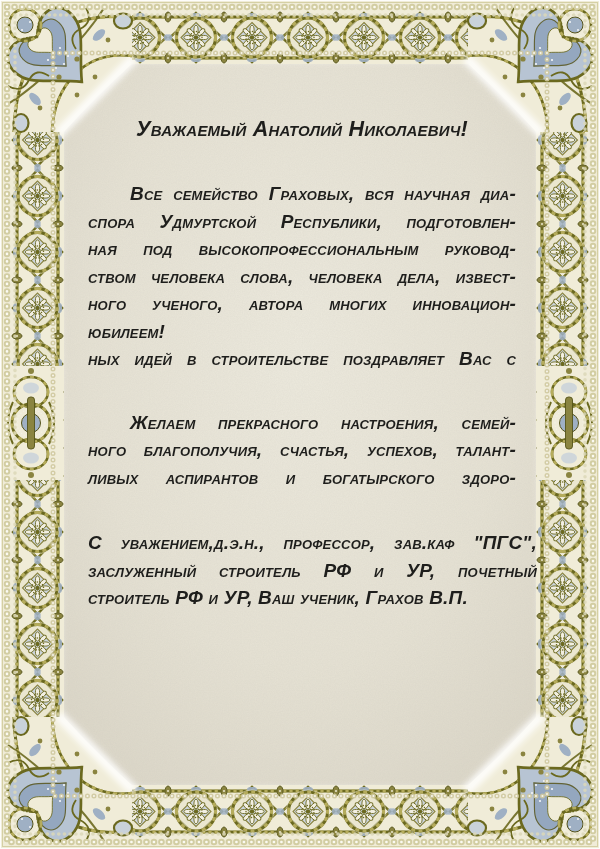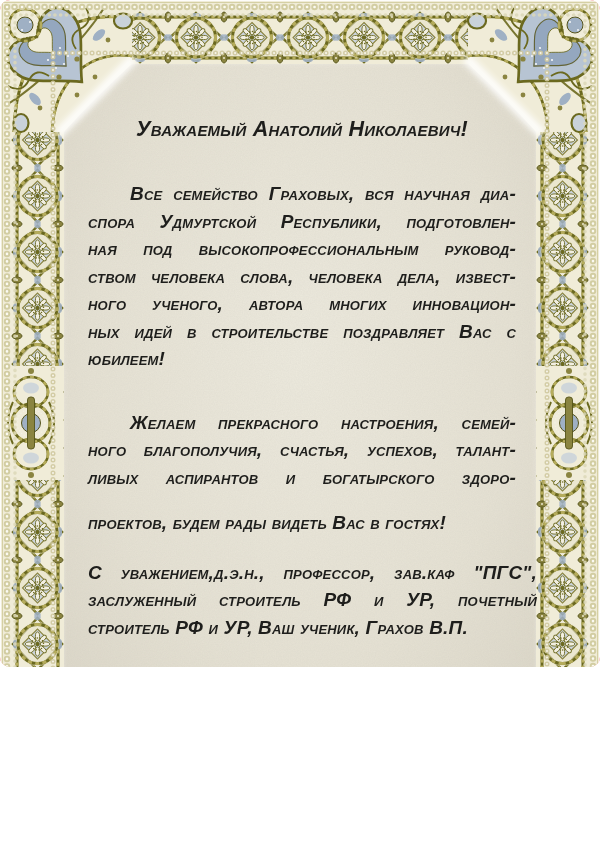--- a/index.html
+++ b/index.html
@@ -1,22 +1,21 @@
 <!DOCTYPE html>
 <html style="--text: #1e1e1c; --olive: #6b691f; --khaki: #b5ac5c; --gold: #8a8440; --blue: #9fb0c4; --blue_light: #cdd5dd; --band: #f0ecd8; --paper: #e7e3d6; --paper_edge: #d8d3c4; --lace: #d2cda2;"><head>
 <meta charset="utf-8">
 <style>
   html,body{margin:0;padding:0;background:#ffffff;}
   .card{
     position:relative;
-    width:600px;height:667px;
+    width:600px;height:849px;
     overflow:hidden;
     background:#ef4444;
     font-family:"Liberation Sans","DejaVu Sans",sans-serif;
-    border-radius:10px;
   }
   .frame{position:absolute;left:0;top:0;width:600px;height:849px;display:block;}
   .text-layer{
     position:absolute;
     left:64px;right:64px;top:64px;bottom:64px;
     padding:50px 20px 0 24px;
     box-sizing:border-box;
     color:var(--text,#1e1e1c);
     font-weight:bold;
     font-style:italic;
@@ -29,21 +28,21 @@
     text-align:center;
     font-size:21.5px;
     line-height:30px;
     margin-bottom:32px;
     white-space:nowrap;
   }
   .par{margin:0 0 18px 0;}
   .line{text-align:justify;text-align-last:justify;}
   .line.indent{padding-left:42px;margin-top:36px;}
   .line.last{text-align-last:left;}
-  .signature{margin-top:22px;margin-right:-21px;margin-bottom:0;}
+  .signature{margin-top:38px;margin-right:-21px;margin-bottom:0;}
 </style>
 </head>
 <body>
 
 <div class="card">
 
   <svg class="frame" viewBox="0 0 600 849" width="600" height="849" xmlns="http://www.w3.org/2000/svg">
     <defs>
       <radialGradient id="pg" cx="50%" cy="40%" r="78%">
         <stop offset="0" stop-color="#edeade"></stop>
@@ -216,32 +215,31 @@
 
   <div class="text-layer">
     <div class="title">Уважаемый Анатолий Николаевич!</div>
 
     <div class="par">
       <div class="line indent">Все семейство Граховых, вся научная диа-</div>
       <div class="line">спора Удмуртской Республики, подготовлен-</div>
       <div class="line">ная под высокопрофессиональным руковод-</div>
       <div class="line">ством человека слова, человека дела, извест-</div>
       <div class="line">ного ученого, автора многих инновацион-</div>
+      <div class="line last">юбилеем!</div>
       <div class="line">ных идей в строительстве поздравляет Вас с</div>
-      <div class="line last">юбилеем!</div>
     </div>
 
     <div class="par">
       <div class="line indent">Желаем прекрасного настроения, семей-</div>
       <div class="line">ного благополучия, счастья, успехов, талант-</div>
       <div class="line">ливых аспирантов и богатырского здоро-</div>
     </div>
 
     <div class="par">
-      <div class="line last">проектов, будем рады видеть Вас в гостях!</div>
     </div>
 
     <div class="par signature">
       <div class="line">С уважением,д.э.н., профессор, зав.каф "ПГС",</div>
       <div class="line">заслуженный строитель РФ и УР, почетный</div>
       <div class="line last">строитель РФ и УР, Ваш ученик, Грахов В.П.</div>
     </div>
   </div>
 </div>
 

